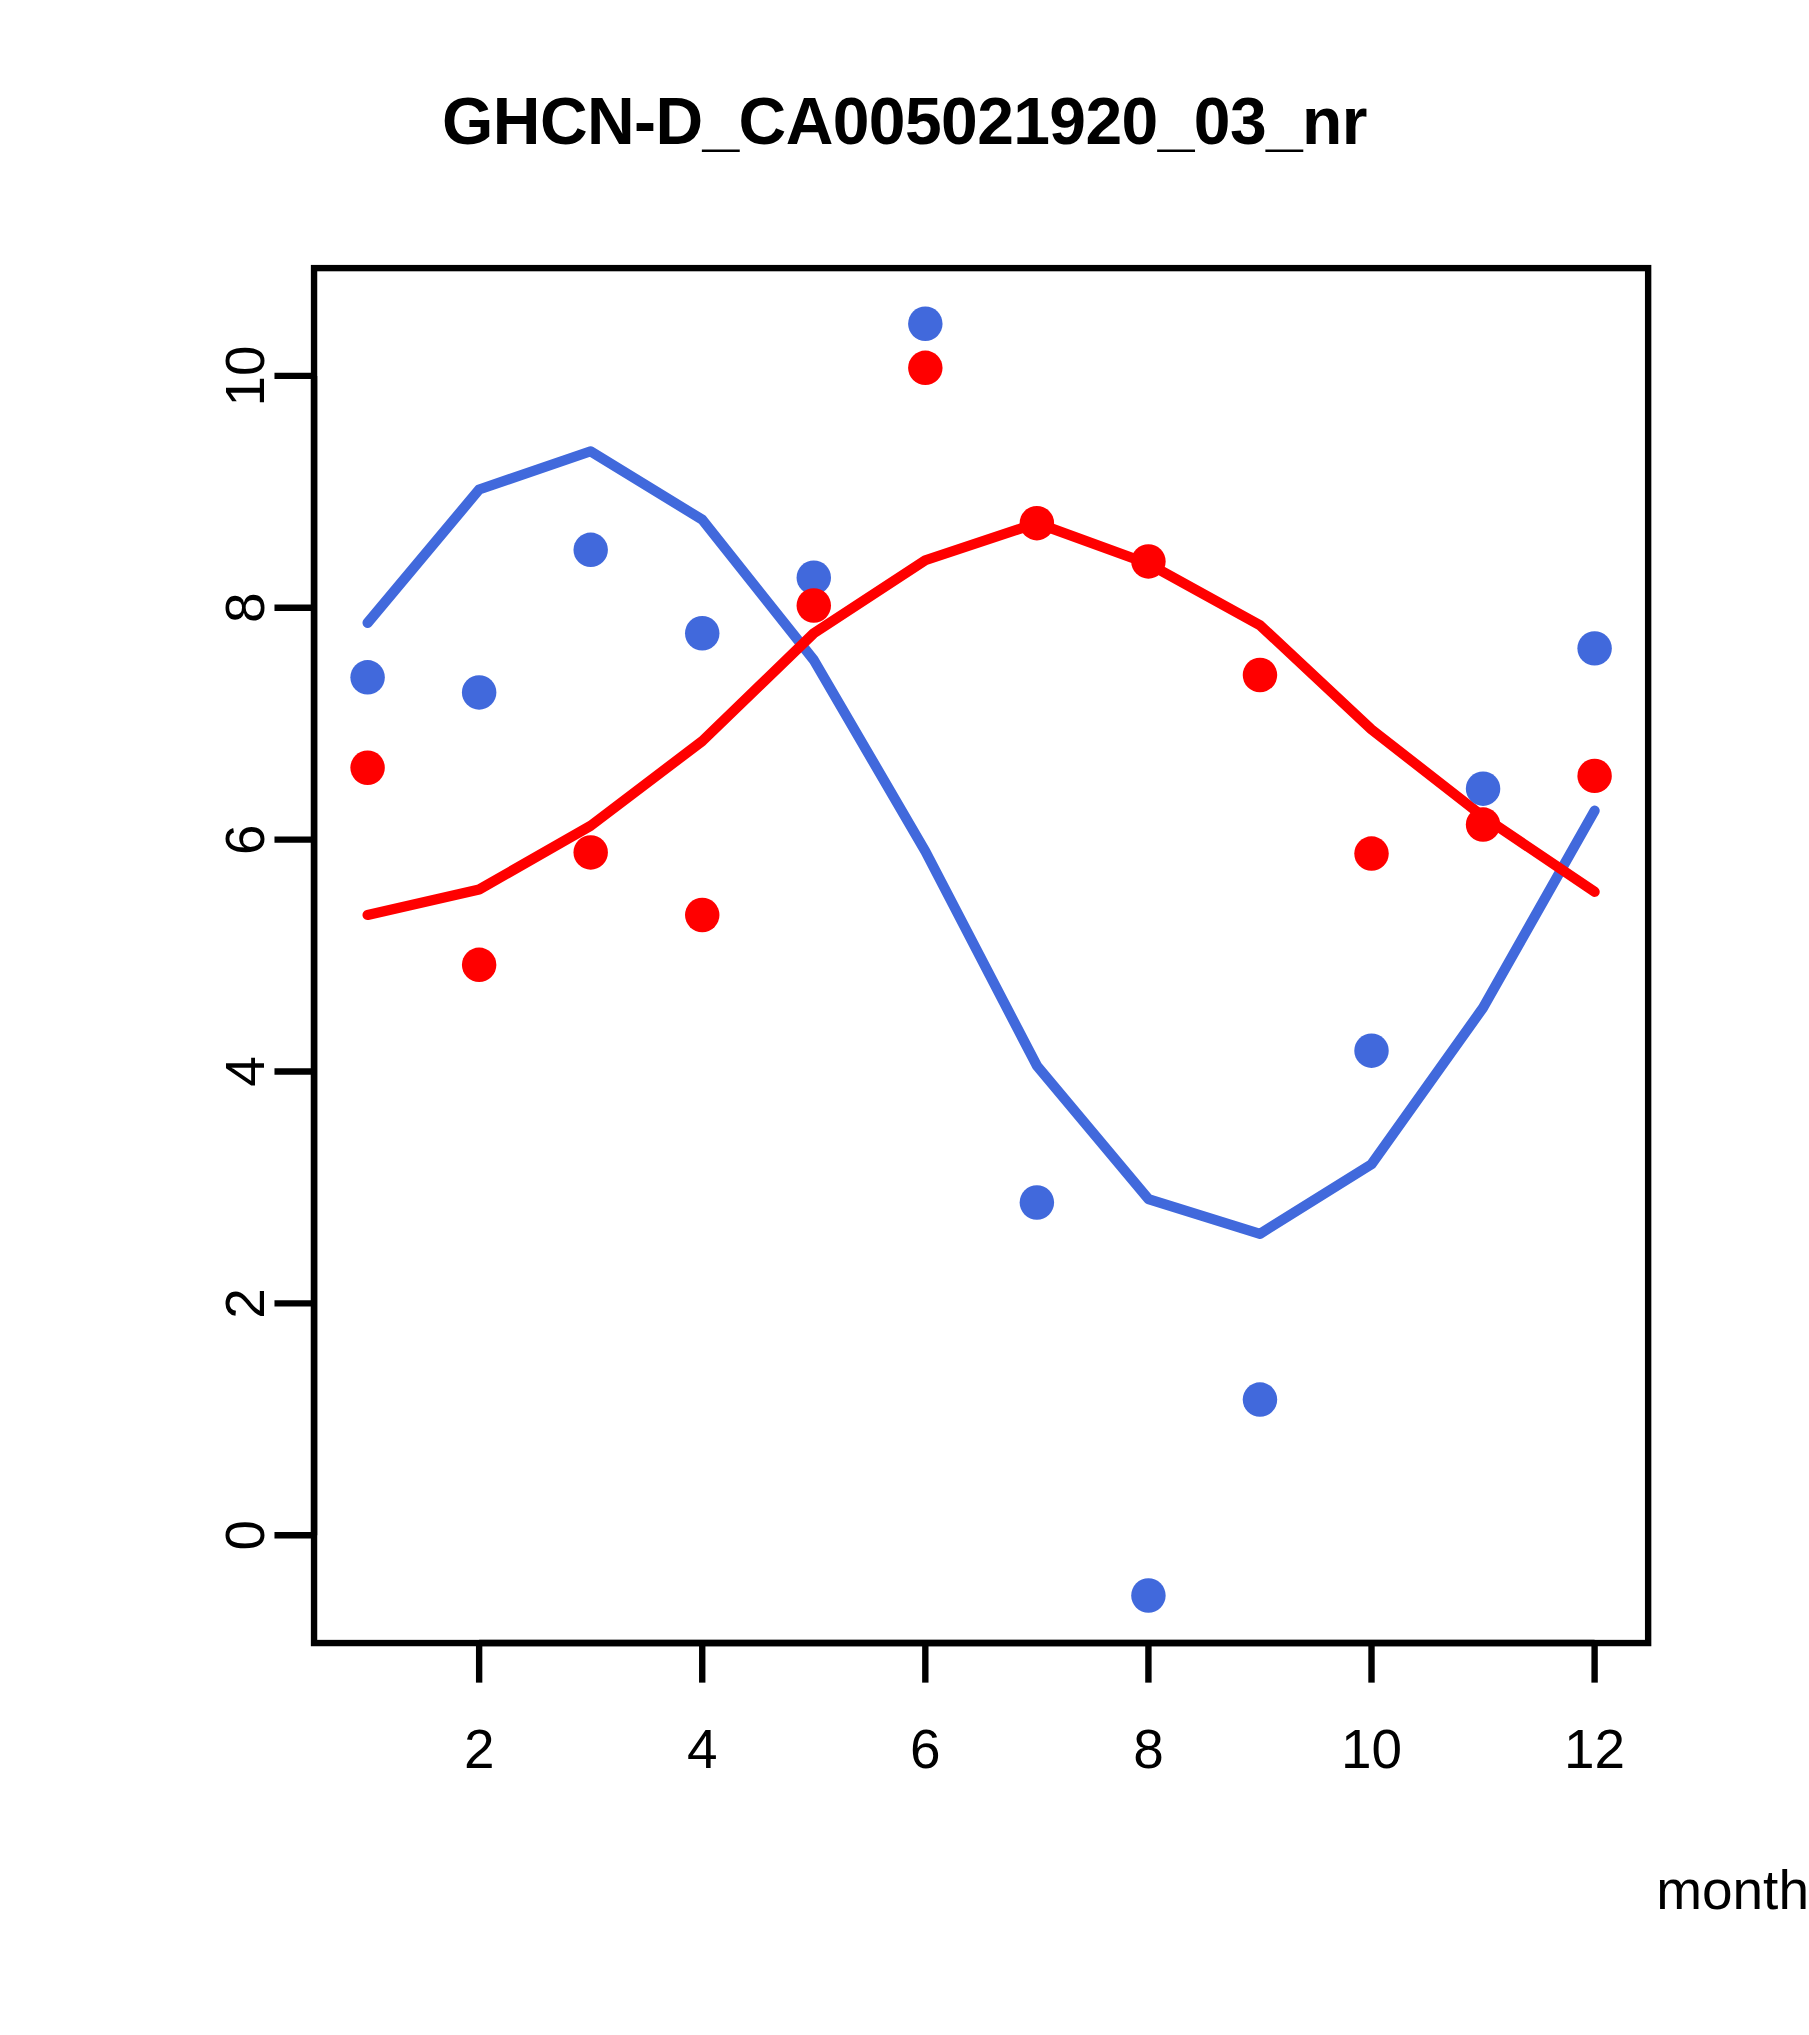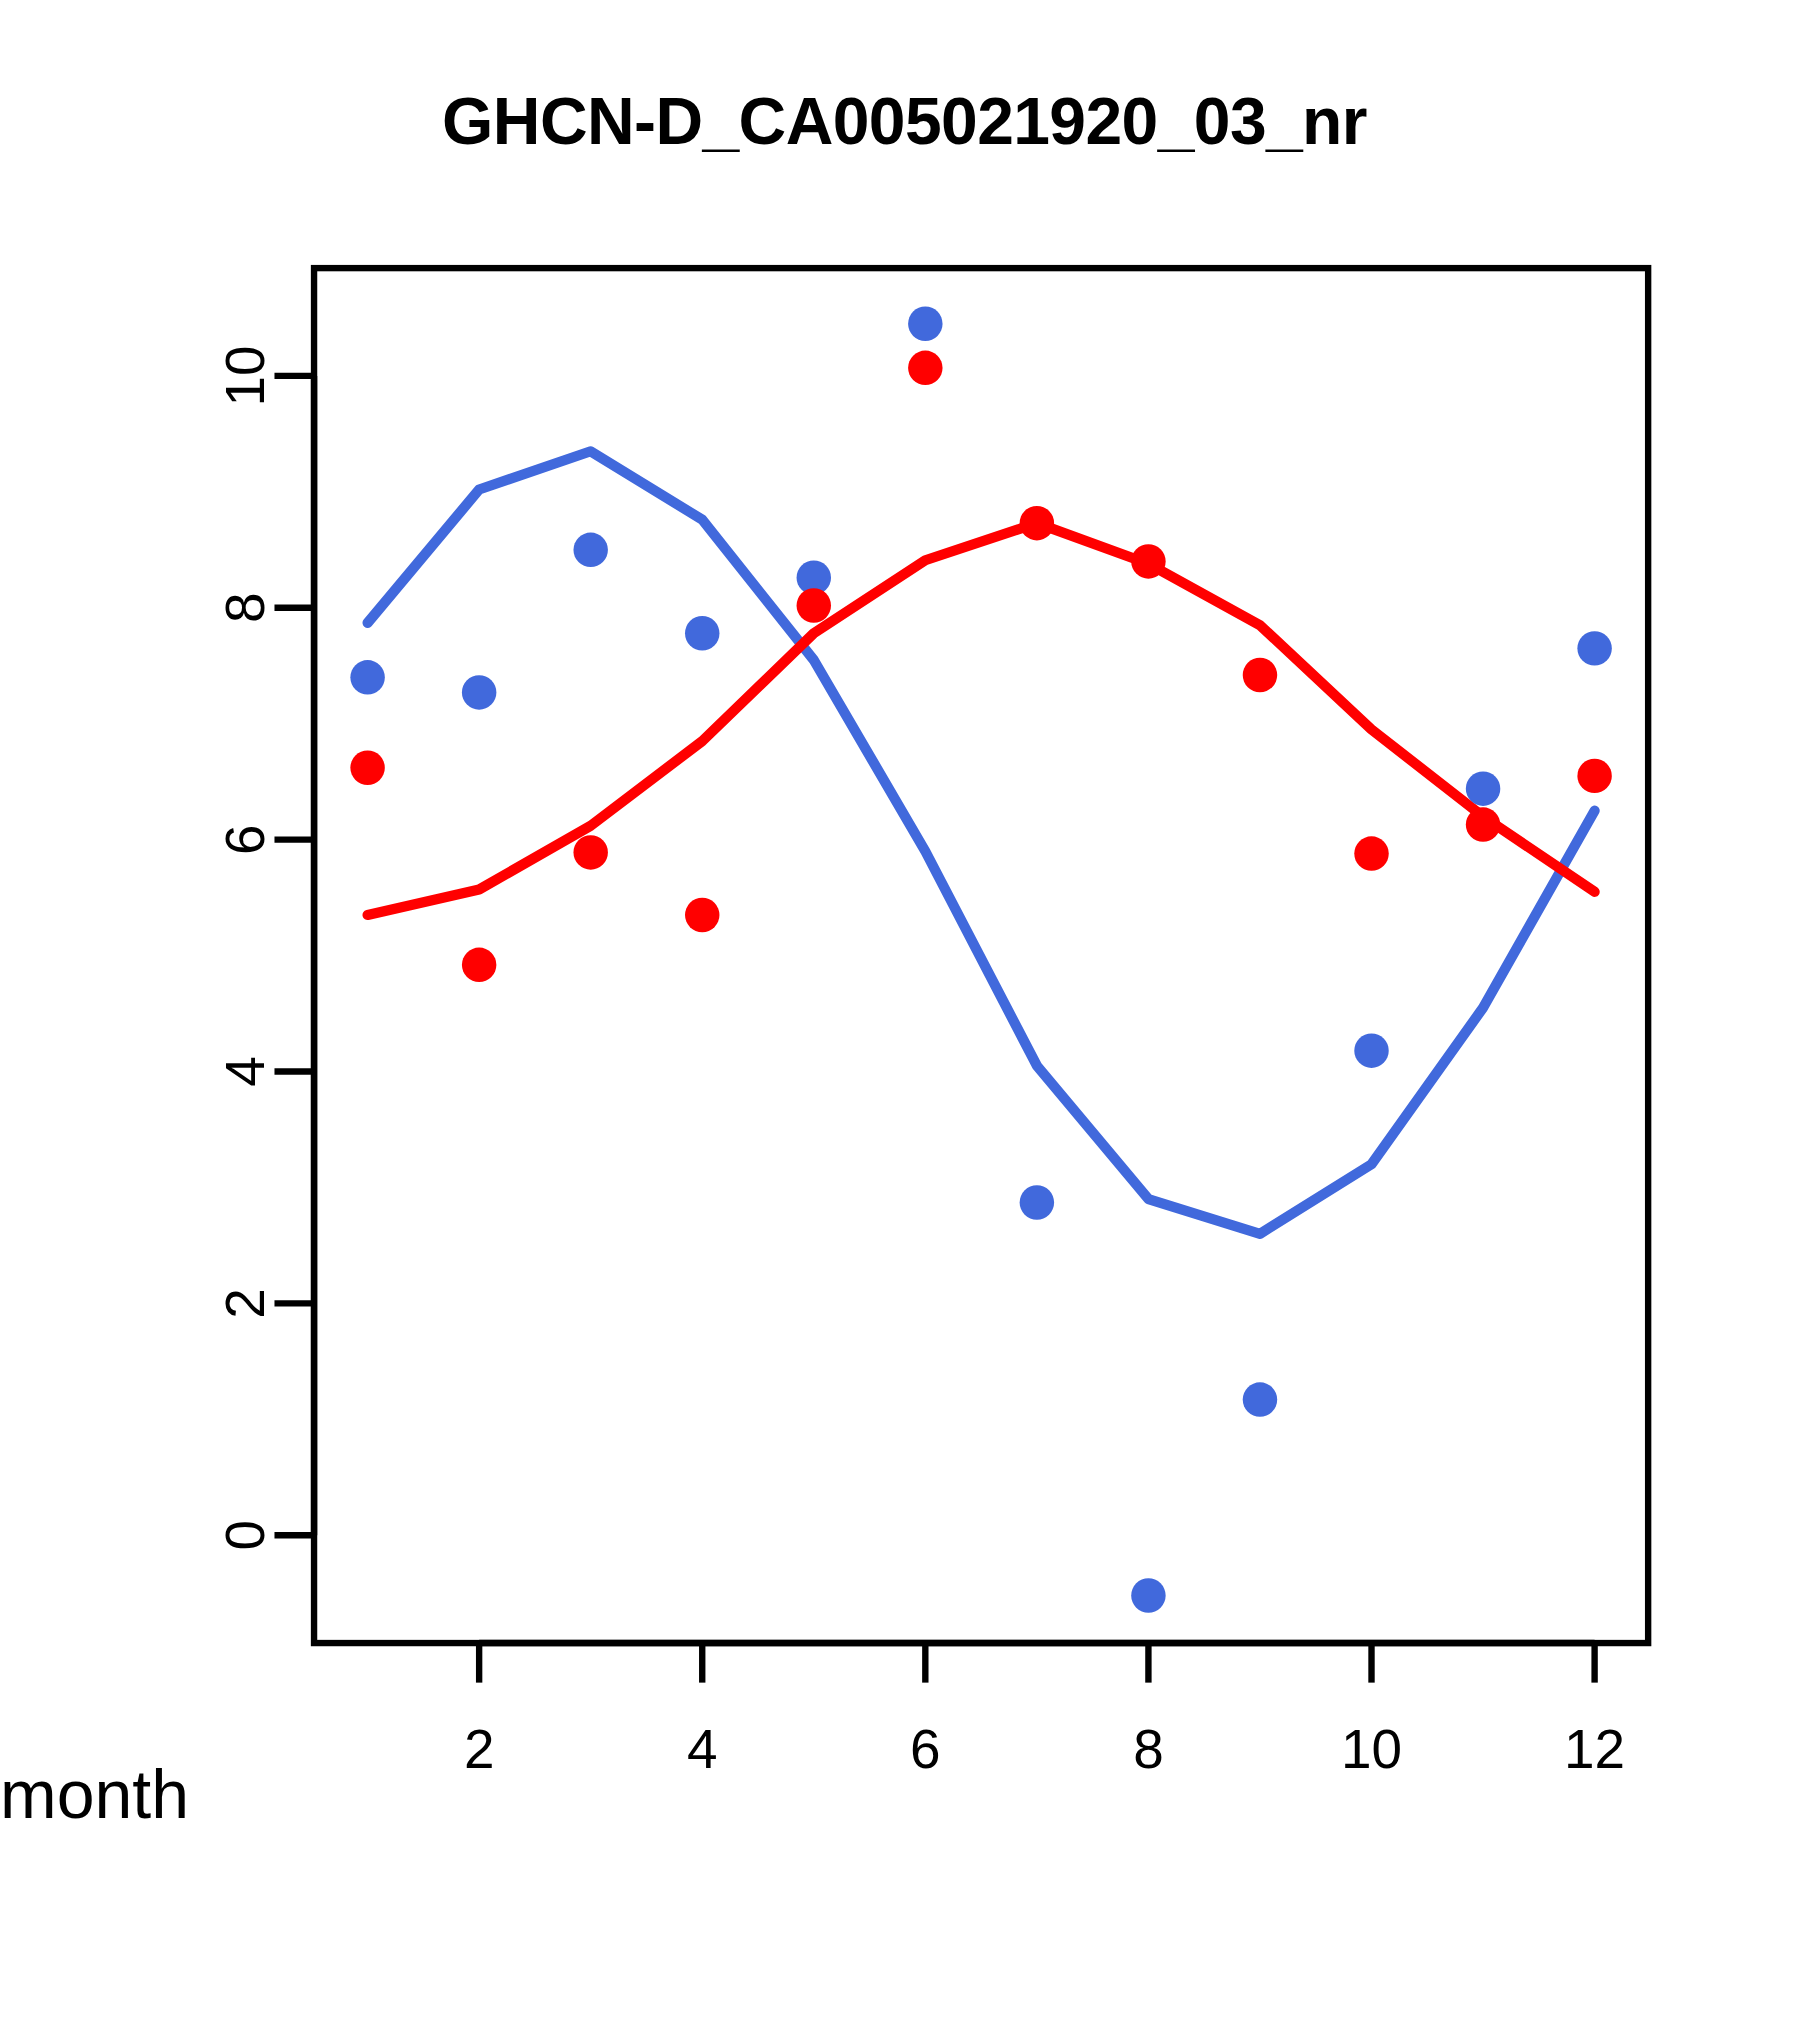--- a/index.html
+++ b/index.html
@@ -28,25 +28,25 @@
     width: 1809px;
     text-align: center;
     font-size: 66px;
     font-weight: bold;
     letter-spacing: -0.6px;
     line-height: 1;
     white-space: pre;
   }
   #xlabel {
     position: absolute;
-    top: 1760px;
+    top: 1863px;
     left: 0;
     width: 1809px;
-    text-align: left;
-    font-size: 68px;
+    text-align: right;
+    font-size: 55px;
     line-height: 1;
     white-space: pre;
   }
   svg.plot-svg {
     position: absolute;
     top: 0;
     left: 0;
     width: 1809px;
     height: 2035px;
     display: block;

